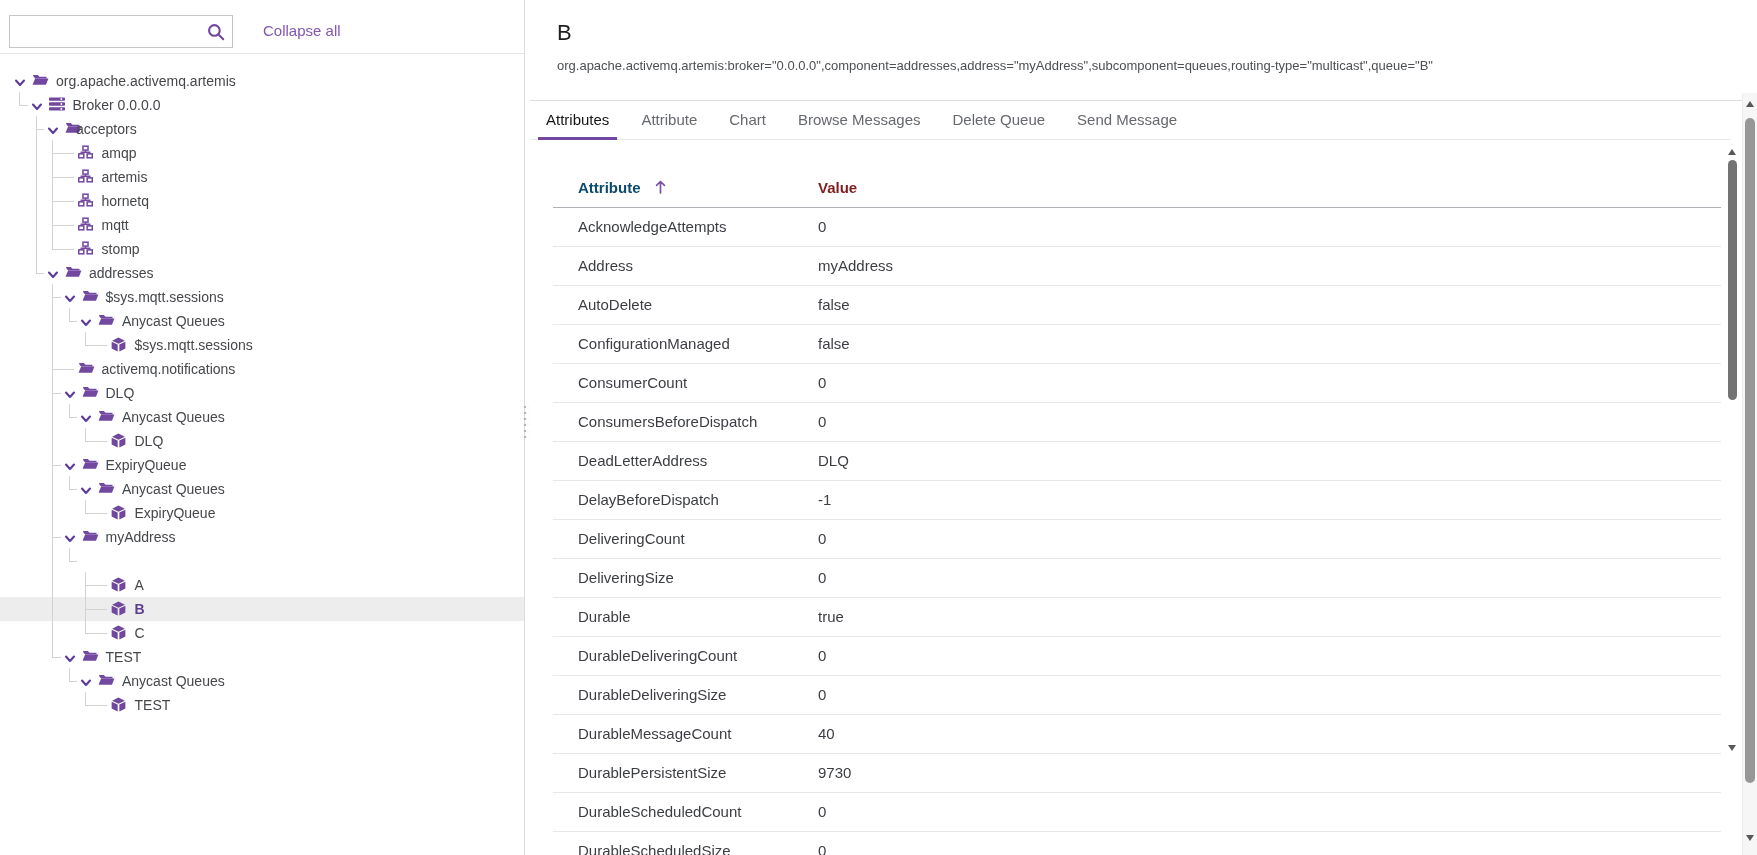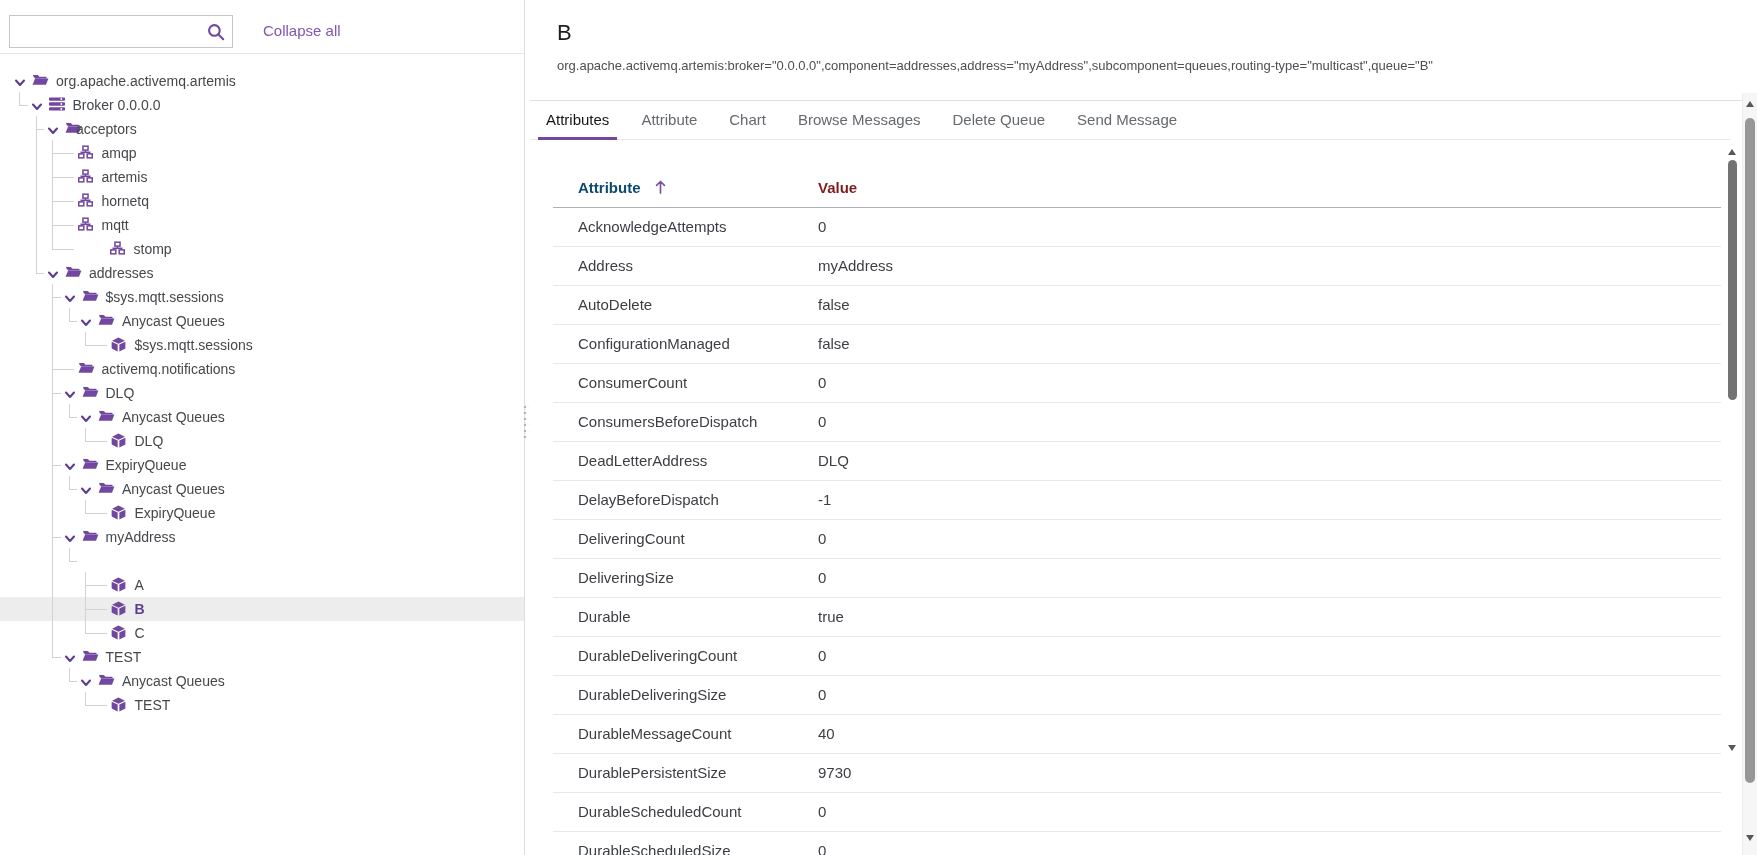--- a/index.html
+++ b/index.html
@@ -149,21 +149,21 @@
         </div>
         <div class="tree-row" style="top: 159px;">
           <span class="tree-icon" style="left: 77.5px;"><svg viewBox="0 0 16 14" width="15" height="14" fill="none" stroke="currentColor" stroke-width="1.6">
               <rect x="5.3" y="0.8" width="5.4" height="4.2"></rect>
               <rect x="0.8" y="9" width="5.4" height="4.2"></rect>
               <rect x="9.8" y="9" width="5.4" height="4.2"></rect>
               <path d="M8 5 v2.2 M3.5 9 V7.2 h9 V9"></path>
             </svg></span>
           <span class="tree-label" style="left: 101.5px;">mqtt</span>
         </div>
-        <div class="tree-row" style="top: 183px; margin-left: 32px;">
+        <div class="tree-row" style="top: 183px;">
           <span class="tree-icon" style="left: 77.5px;"><svg viewBox="0 0 16 14" width="15" height="14" fill="none" stroke="currentColor" stroke-width="1.6">
               <rect x="5.3" y="0.8" width="5.4" height="4.2"></rect>
               <rect x="0.8" y="9" width="5.4" height="4.2"></rect>
               <rect x="9.8" y="9" width="5.4" height="4.2"></rect>
               <path d="M8 5 v2.2 M3.5 9 V7.2 h9 V9"></path>
             </svg></span>
           <span class="tree-label" style="left: 101.5px;">stomp</span>
         </div>
         <div class="tree-row" style="top: 207px;">
           <span class="tree-chevron" style="left: 47px;"><svg viewBox="0 0 12 12" width="12" height="12">

